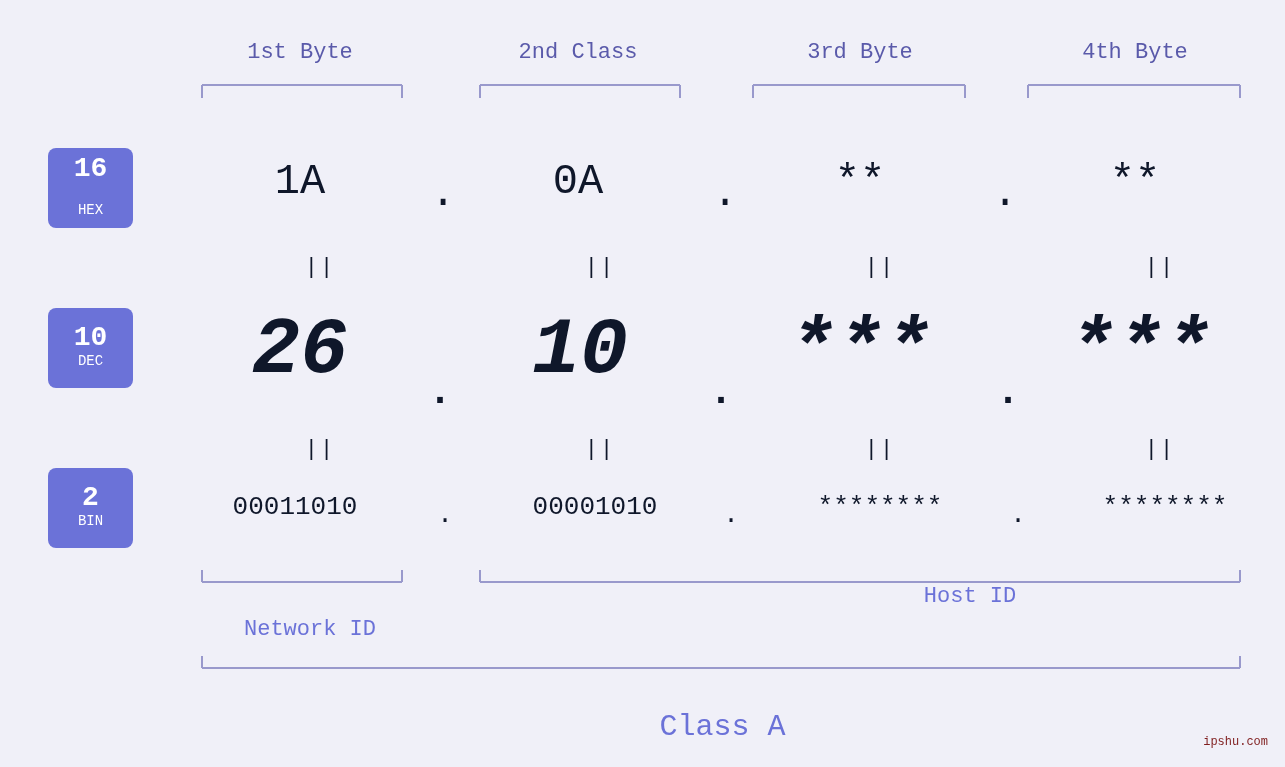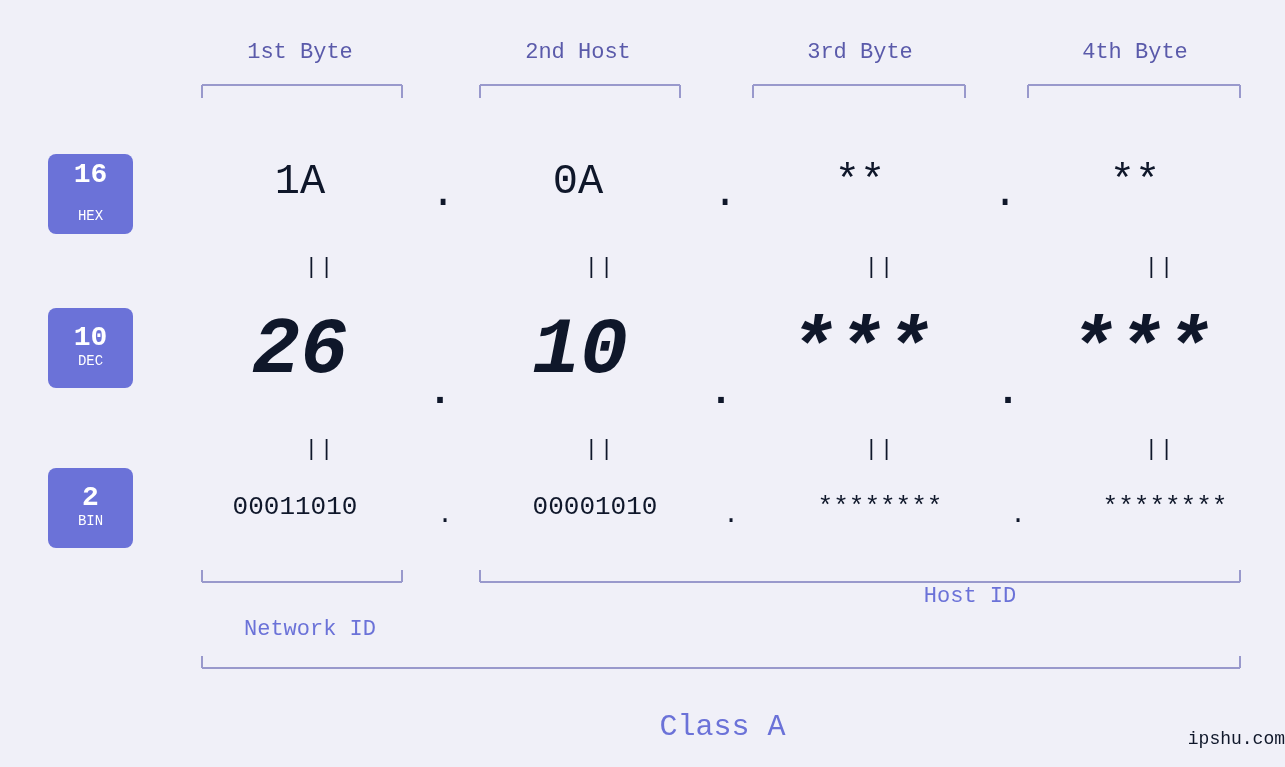--- a/index.html
+++ b/index.html
@@ -44,21 +44,21 @@
       font-size: 28px;
       font-weight: bold;
       line-height: 1;
     }
 
     .badge-label {
       font-size: 14px;
       line-height: 1.4;
     }
 
-    .badge-hex { top: 154px; gap: 18px; }
+    .badge-hex { top: 148px; gap: 18px; }
     .badge-dec { top: 308px; }
     .badge-bin { top: 468px; }
 
     
     .col-header {
       position: absolute;
       top: 30px;
       color: #5a5aaa;
       font-size: 22px;
       text-align: center;
@@ -149,23 +149,23 @@
       color: #6b72d8;
       font-size: 30px;
       text-align: center;
       font-family: 'Courier New', Courier, monospace;
     }
 
     
     .branding {
       position: absolute;
       bottom: 18px;
-      right: 0;
-      color: #0f172a;
-      font-size: 18px;
+      right: 17px;
+      color: #7f1d1d;
+      font-size: 12px;
       font-family: 'Courier New', Courier, monospace;
     }
 
     
     .bracket-svg {
       position: absolute;
       top: 0;
       left: 0;
       width: 1285px;
       height: 767px;
@@ -186,21 +186,21 @@
     <span class="badge-number">10</span>
     <span class="badge-label">DEC</span>
   </div>
 
   <div class="badge badge-bin">
     <span class="badge-number">2</span>
     <span class="badge-label">BIN</span>
   </div>
 
   <div class="col-header col1-header">1st Byte</div>
-  <div class="col-header col2-header">2nd Host</div>
+  <div class="col-header col2-header">2nd Class</div>
   <div class="col-header col3-header">3rd Byte</div>
   <div class="col-header col4-header">4th Byte</div>
 
   <svg class="bracket-svg">
 
     <line x1="202" y1="85" x2="402" y2="85" stroke="#9999cc" stroke-width="2"></line>
     <line x1="202" y1="85" x2="202" y2="98" stroke="#9999cc" stroke-width="2"></line>
     <line x1="402" y1="85" x2="402" y2="98" stroke="#9999cc" stroke-width="2"></line>
 
     <line x1="480" y1="85" x2="680" y2="85" stroke="#9999cc" stroke-width="2"></line>

